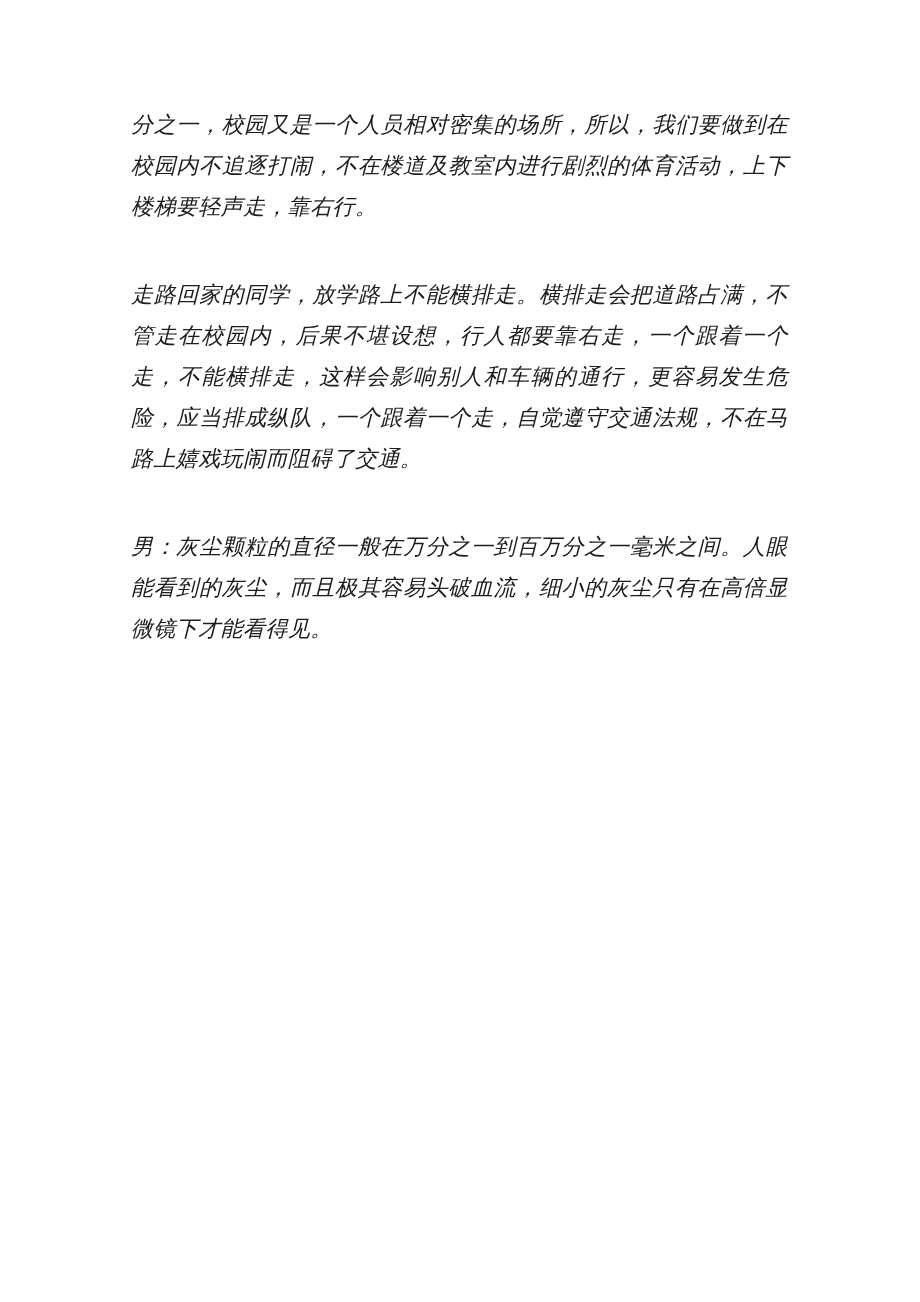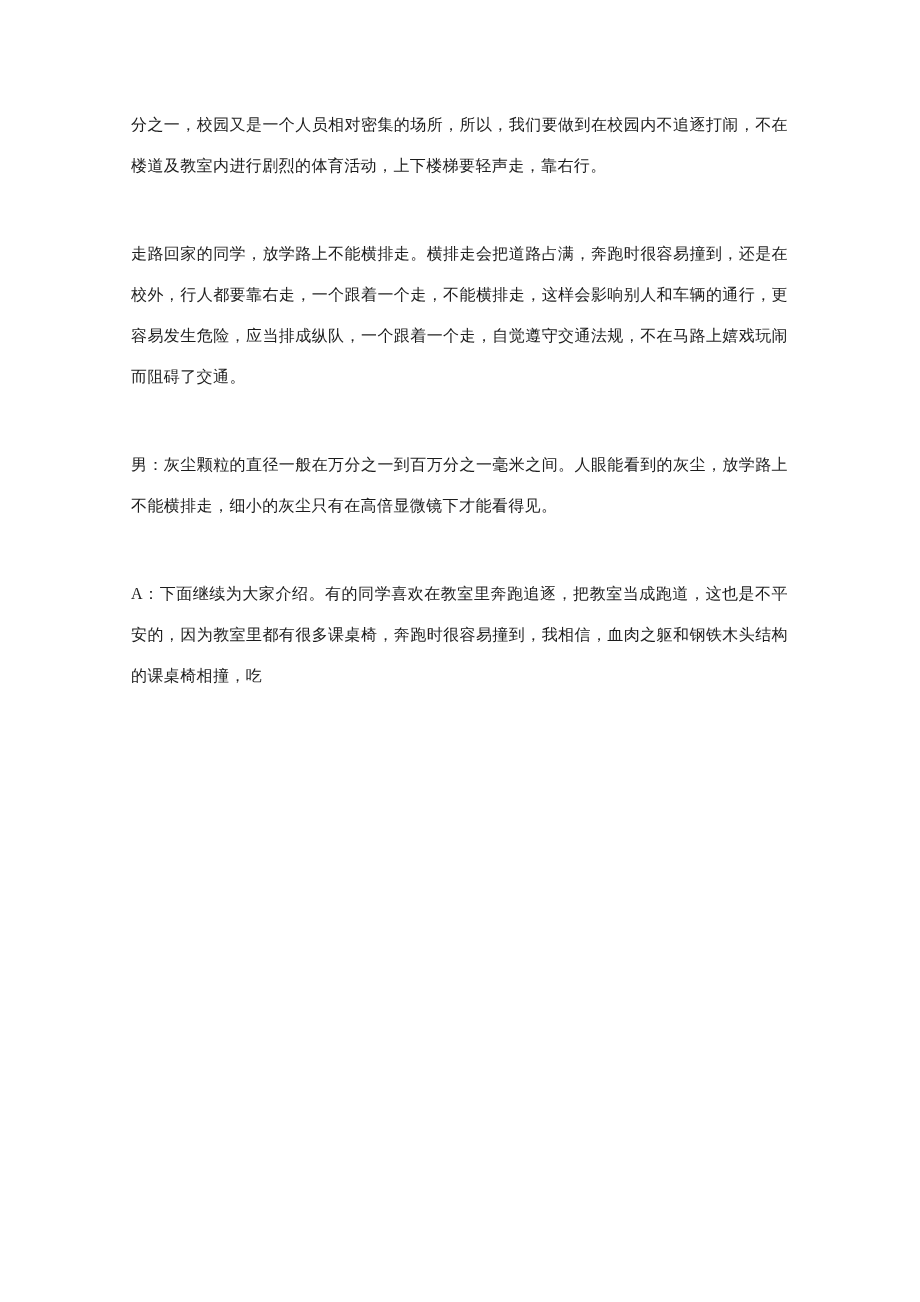--- a/index.html
+++ b/index.html
@@ -17,33 +17,33 @@
     .doc-page {
       box-sizing: border-box;
       width: 920px;
       height: 1302px;
       background: #ffffff;
       padding: 104px 132px 0 131px;
       overflow: hidden;
     }
     .doc-paragraph {
       margin: 0 0 47px 0;
-      font-size: 16px;
+      font-size: 22px;
       line-height: 41px;
       color: #1c1c1c;
       letter-spacing: 0.4px;
       text-align: justify;
       word-break: break-all;
+      font-style: italic;
     }
   </style>
 </head>
 <body>
 
 <main class="doc-page">
   <p class="doc-paragraph">分之一，校园又是一个人员相对密集的场所，所以，我们要做到在校园内不追逐打闹，不在楼道及教室内进行剧烈的体育活动，上下楼梯要轻声走，靠右行。</p>
 
 
-  <p class="doc-paragraph">走路回家的同学，放学路上不能横排走。横排走会把道路占满，奔跑时很容易撞到，还是在校外，行人都要靠右走，一个跟着一个走，不能横排走，这样会影响别人和车辆的通行，更容易发生危险，应当排成纵队，一个跟着一个走，自觉遵守交通法规，不在马路上嬉戏玩闹而阻碍了交通。</p>
+  <p class="doc-paragraph">走路回家的同学，放学路上不能横排走。横排走会把道路占满，不管走在校园内，后果不堪设想，行人都要靠右走，一个跟着一个走，不能横排走，这样会影响别人和车辆的通行，更容易发生危险，应当排成纵队，一个跟着一个走，自觉遵守交通法规，不在马路上嬉戏玩闹而阻碍了交通。</p>
 
-  <p class="doc-paragraph">男：灰尘颗粒的直径一般在万分之一到百万分之一毫米之间。人眼能看到的灰尘，放学路上不能横排走，细小的灰尘只有在高倍显微镜下才能看得见。</p>
+  <p class="doc-paragraph">男：灰尘颗粒的直径一般在万分之一到百万分之一毫米之间。人眼能看到的灰尘，而且极其容易头破血流，细小的灰尘只有在高倍显微镜下才能看得见。</p>
 
-  <p class="doc-paragraph">A：下面继续为大家介绍。有的同学喜欢在教室里奔跑追逐，把教室当成跑道，这也是不平安的，因为教室里都有很多课桌椅，奔跑时很容易撞到，我相信，血肉之躯和钢铁木头结构的课桌椅相撞，吃</p>
 </main>
 
 </body></html>

